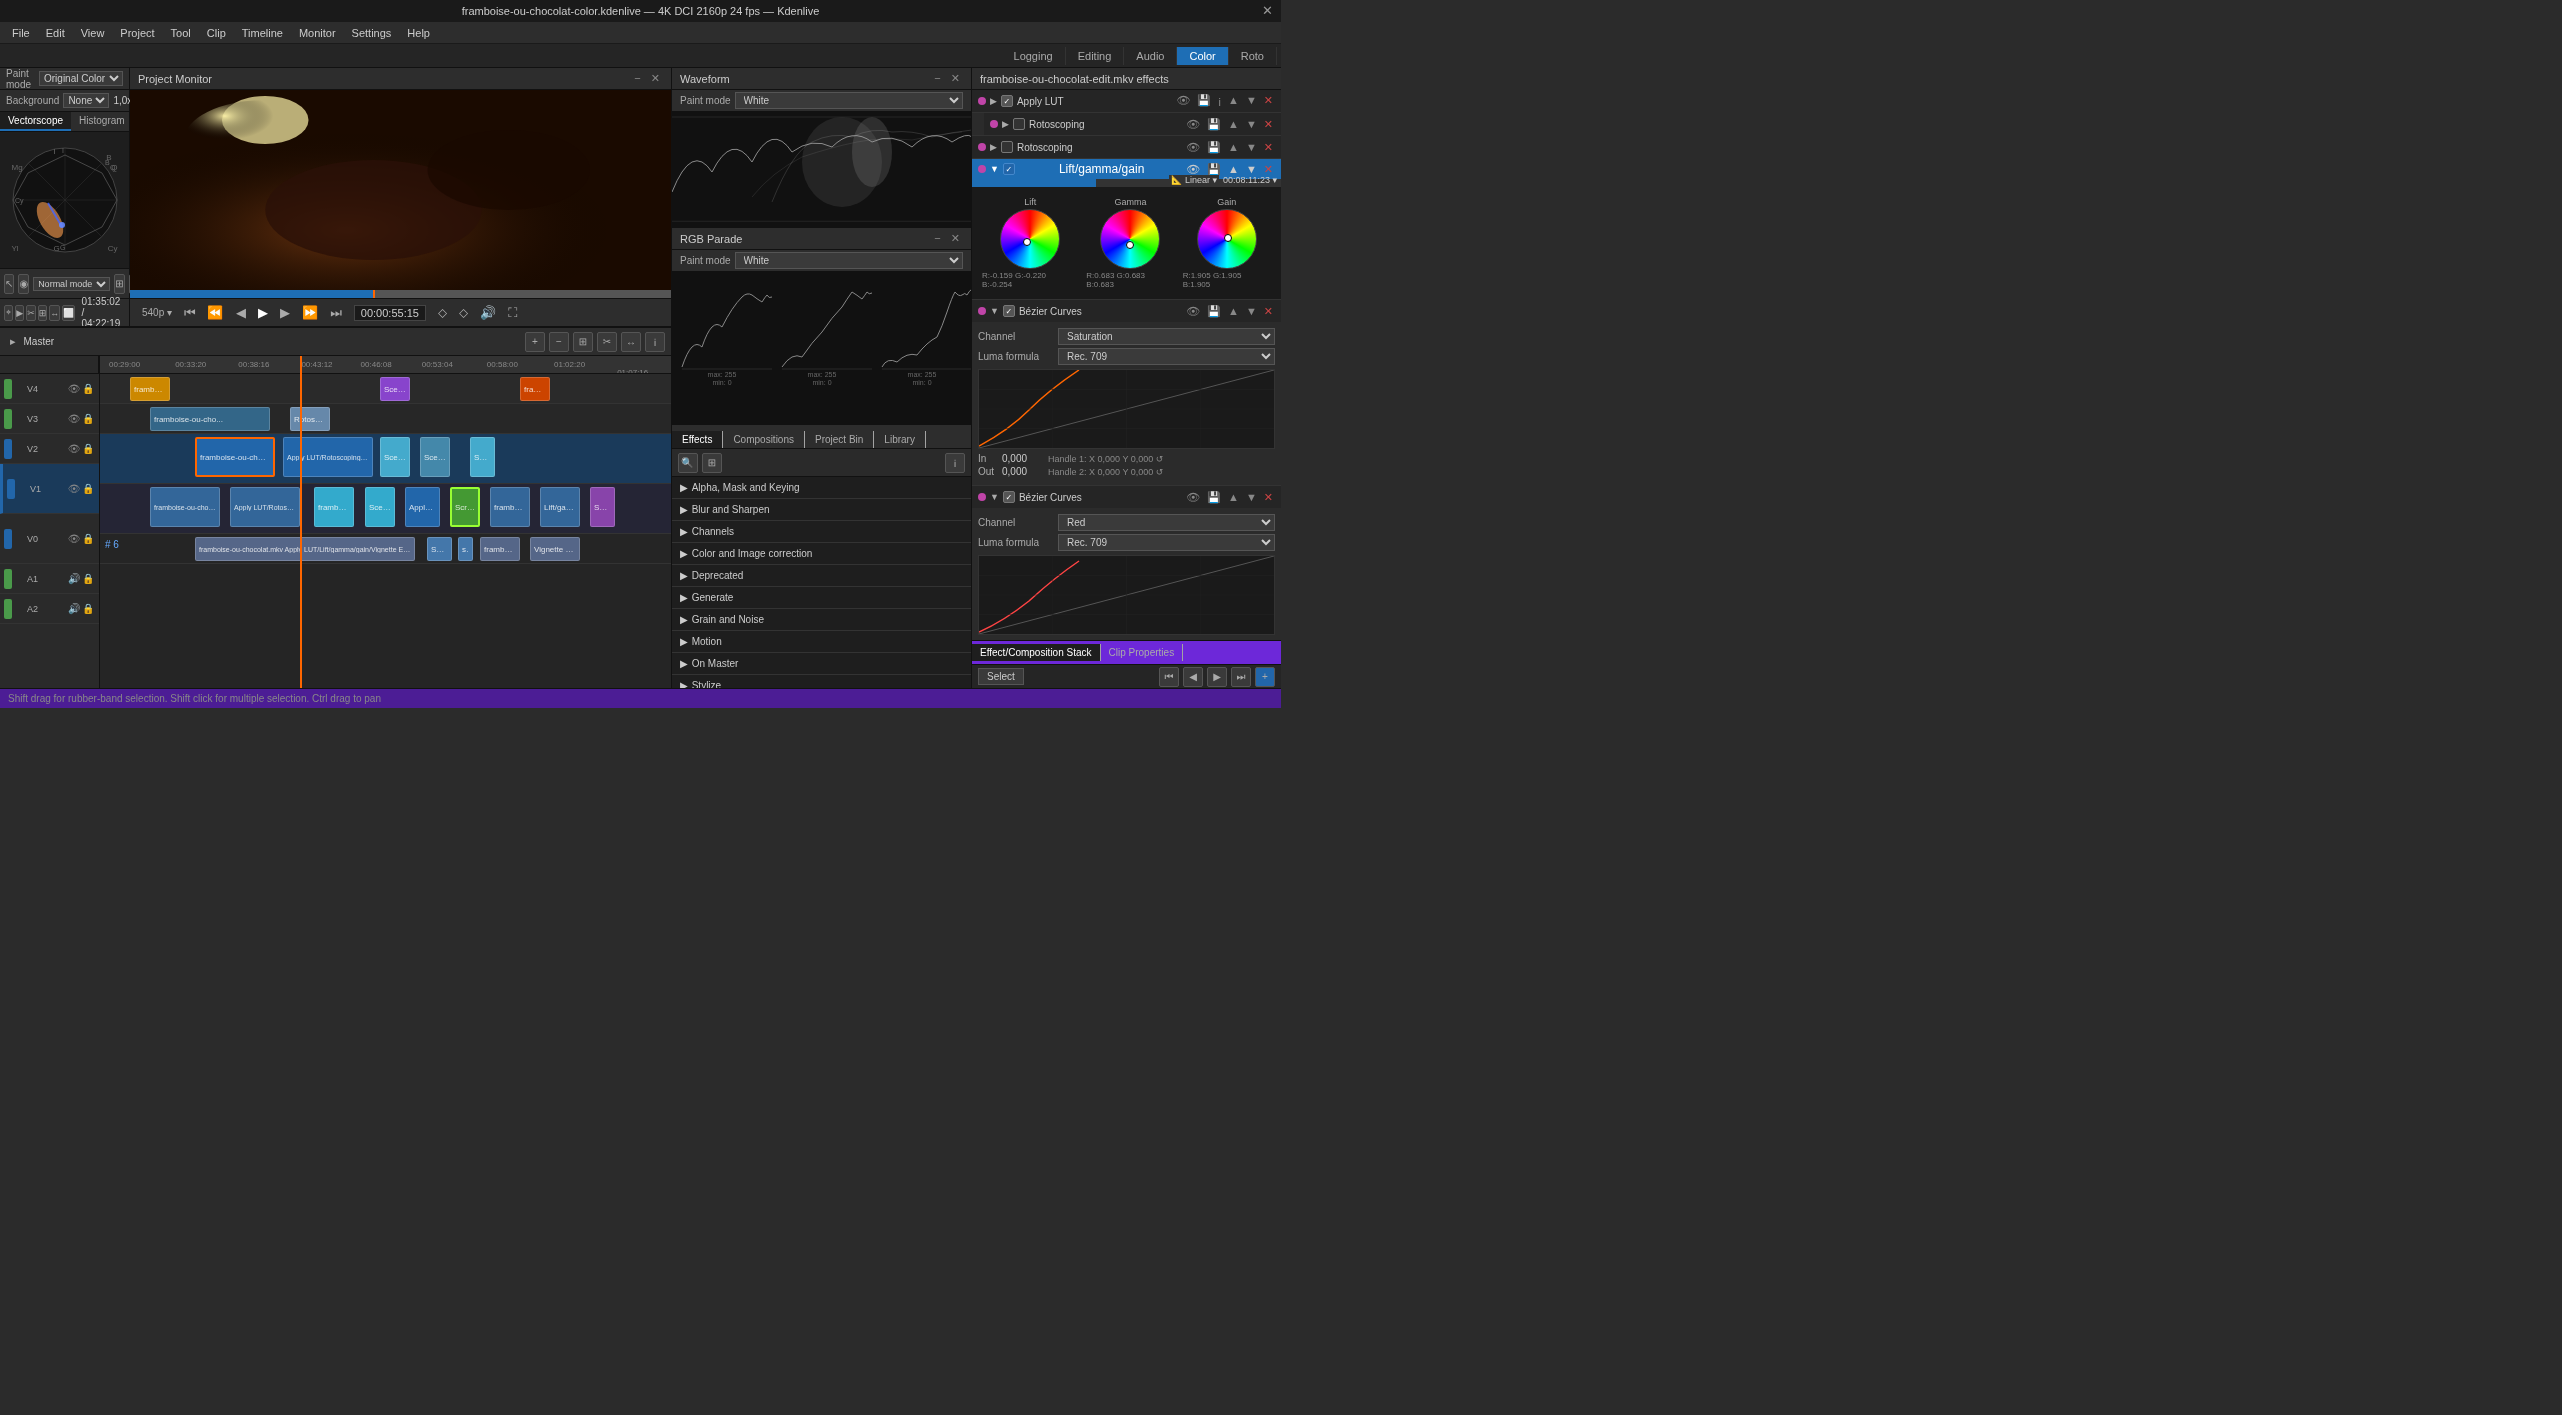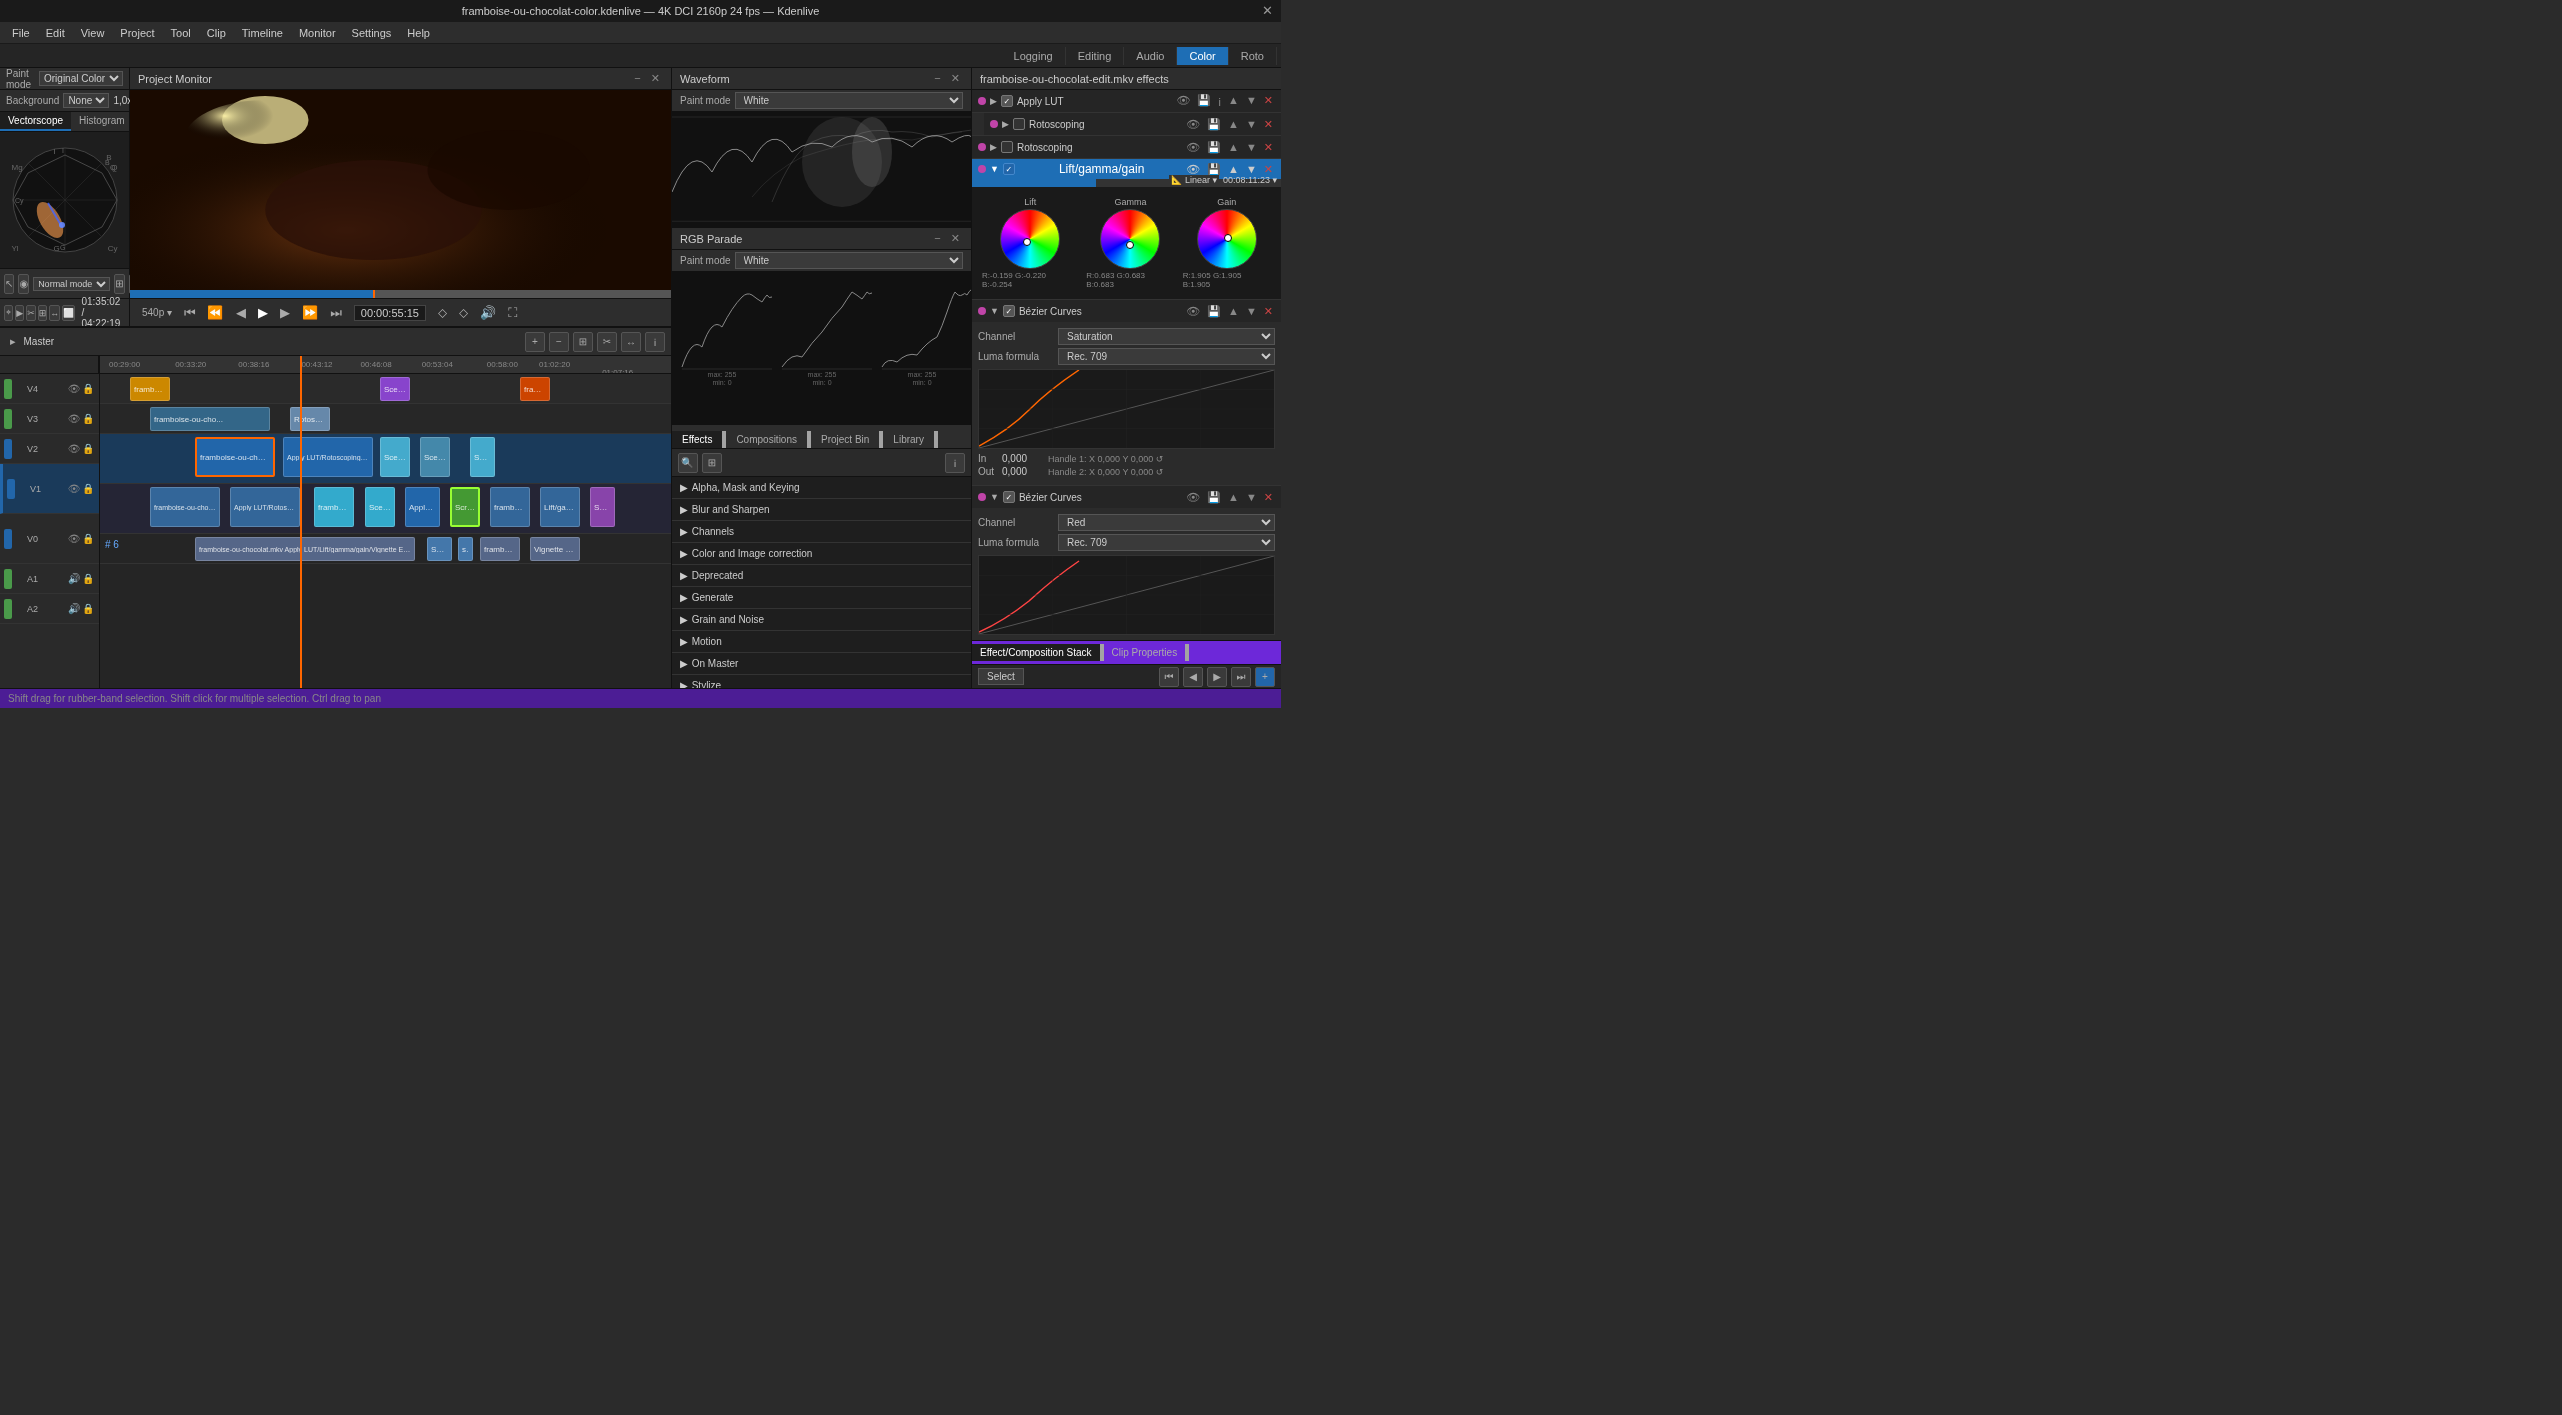--- a/index.html
+++ b/index.html
@@ -348,21 +348,21 @@
       height: 24px;
       display: flex;
       align-items: flex-end;
       border-bottom: 1px solid #111;
     }
     .effects-tab {
       padding: 3px 10px;
       font-size: 10px;
       cursor: pointer;
       color: #aaa;
-      border-right: 4px solid #a3a3a3;
+      border-right: 1px solid #a3a3a3;
     }
     .effects-tab.active {
       color: #fff;
       background: #1e1e1e;
       border-bottom: none;
     }
     #effects-toolbar {
       background: #2a2a2a;
       height: 28px;
       display: flex;
@@ -897,21 +897,21 @@
           <div id="track-area" style="flex:1;overflow-x:auto;background:#252525;position:relative;">
 
             <div id="ruler" style="height:18px;background:#333;border-bottom:1px solid #111;display:flex;align-items:center;font-size:8px;color:#888;overflow:hidden;position:sticky;top:0;z-index:10;">
               <span style="margin-left:5px;">00:29:00</span>
               <span style="margin-left:15px;">00:33:20</span>
               <span style="margin-left:12px;">00:38:16</span>
               <span style="margin-left:12px;">00:43:12</span>
               <span style="margin-left:8px;">00:46:08</span>
               <span style="margin-left:10px;">00:53:04</span>
               <span style="margin-left:14px;">00:58:00</span>
-              <span style="margin-left:1px;">01:02:20</span>
+              <span style="margin-left:16px;">01:02:20</span>
               <span style="margin-left:12px;margin-top:16px;">01:07:16</span>
 
             </div>
 
             <div style="position:absolute;top:0;left:200px;width:2px;height:100%;background:#ff6600;z-index:20;pointer-events:none;"></div>
 
             <div class="track-row" style="height:30px;background:#2a2a2a;">
               <div class="clip" style="left:30px;width:40px;background:#cc8800;top:3px;">
                 <span class="clip-label">framboise</span>
               </div>

